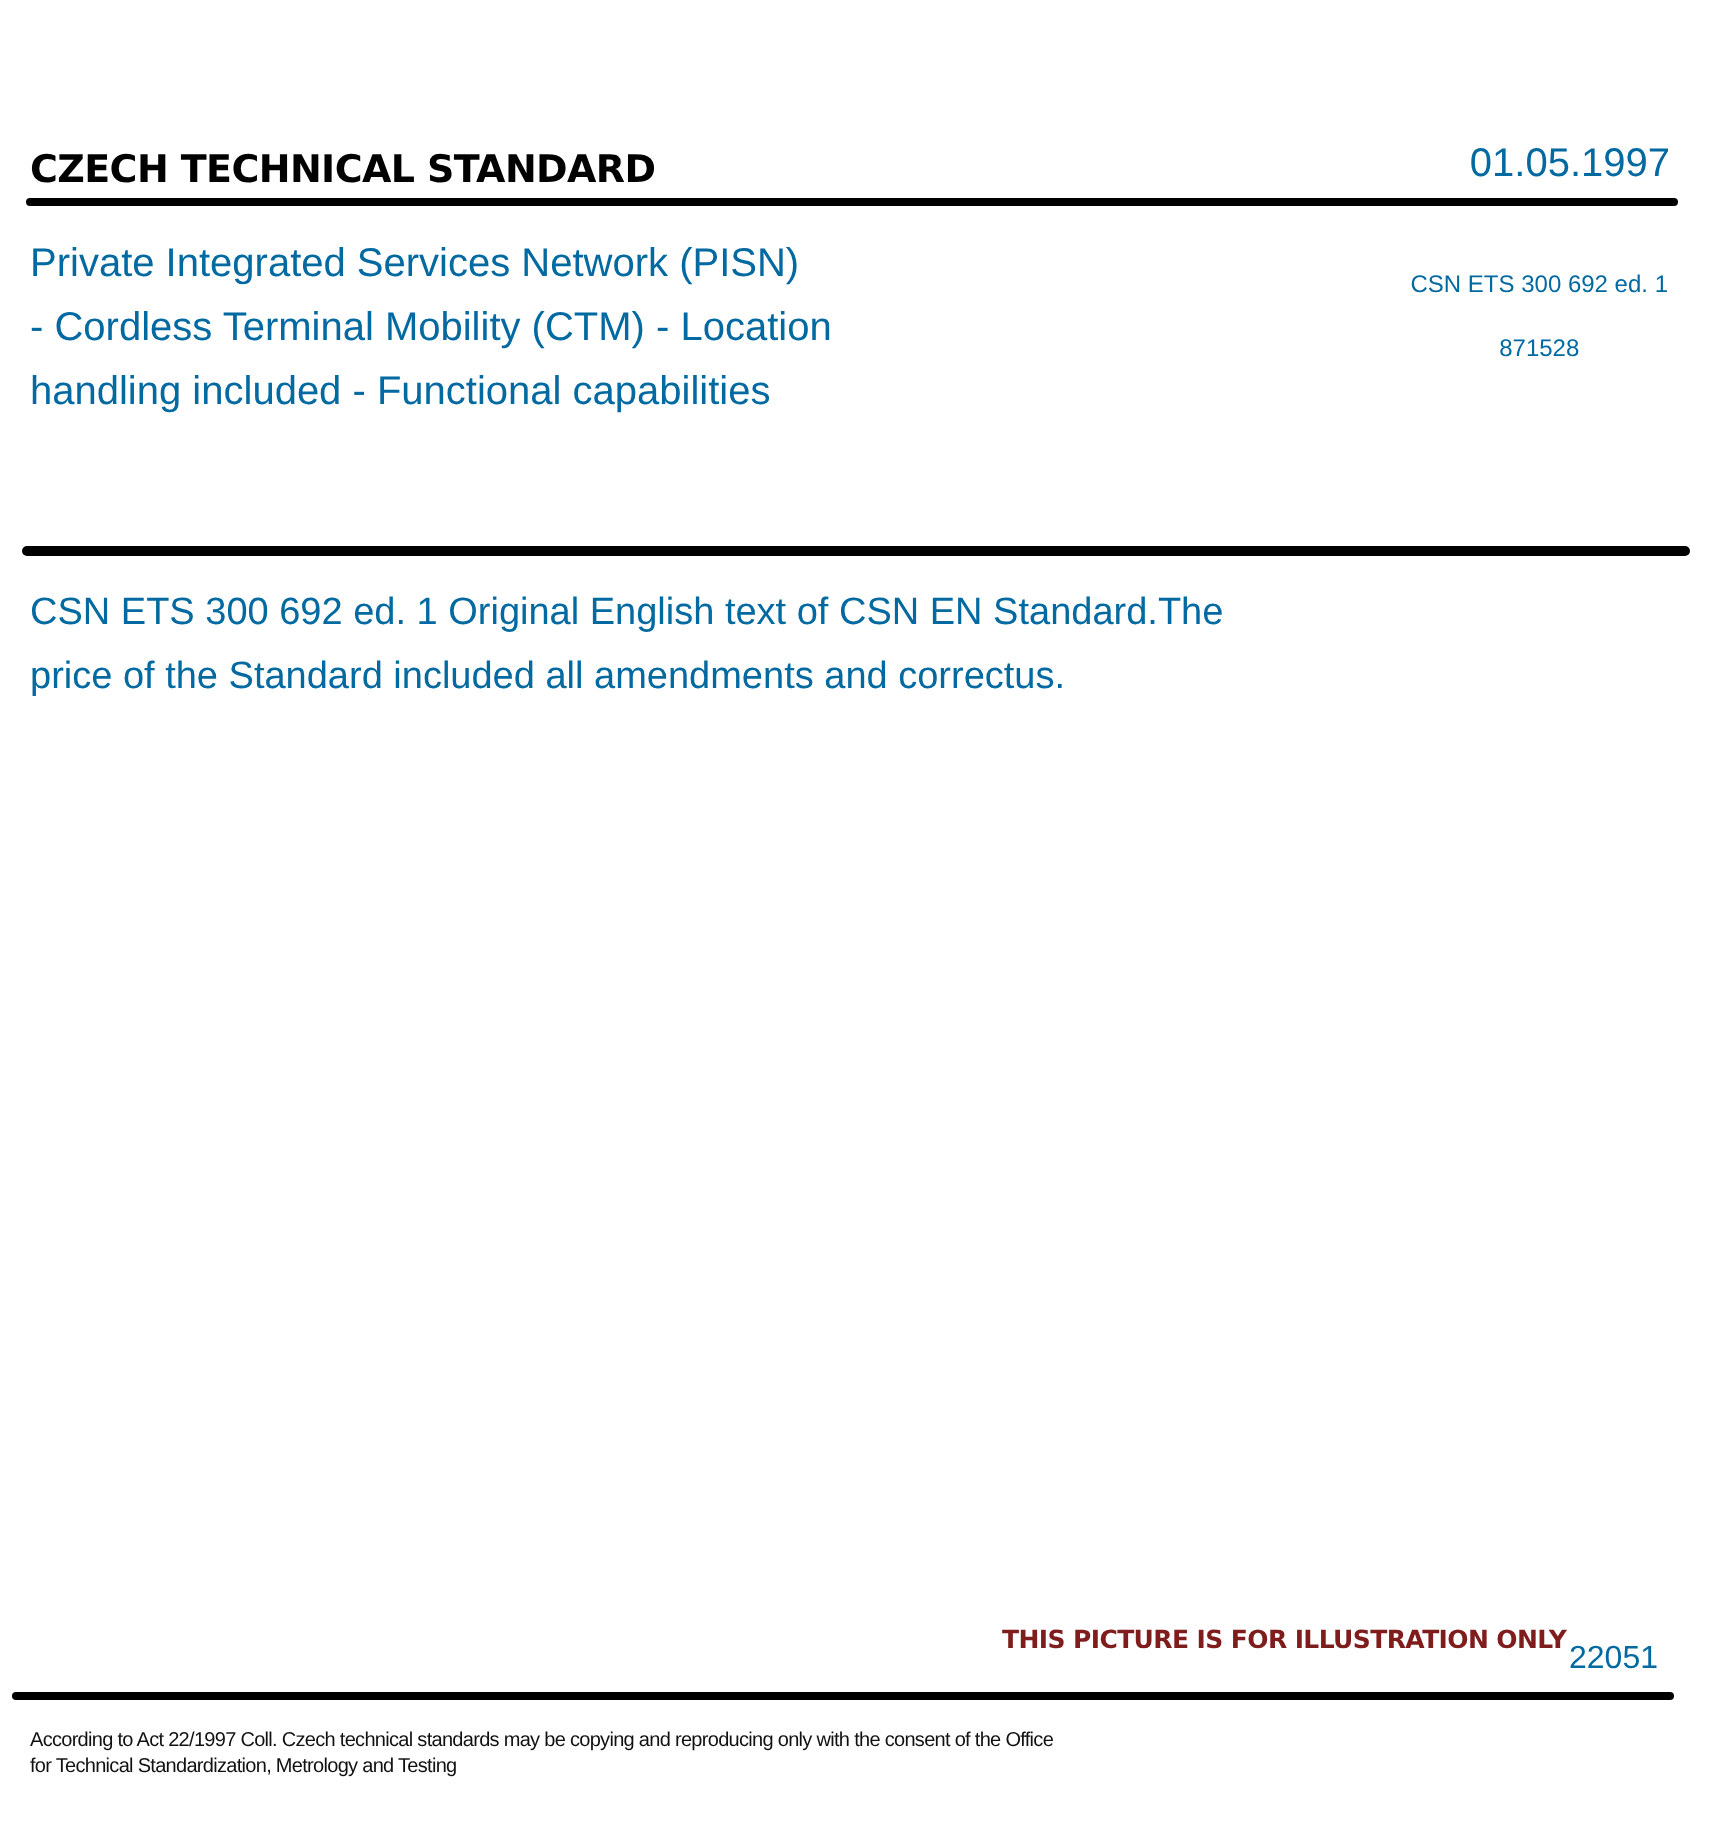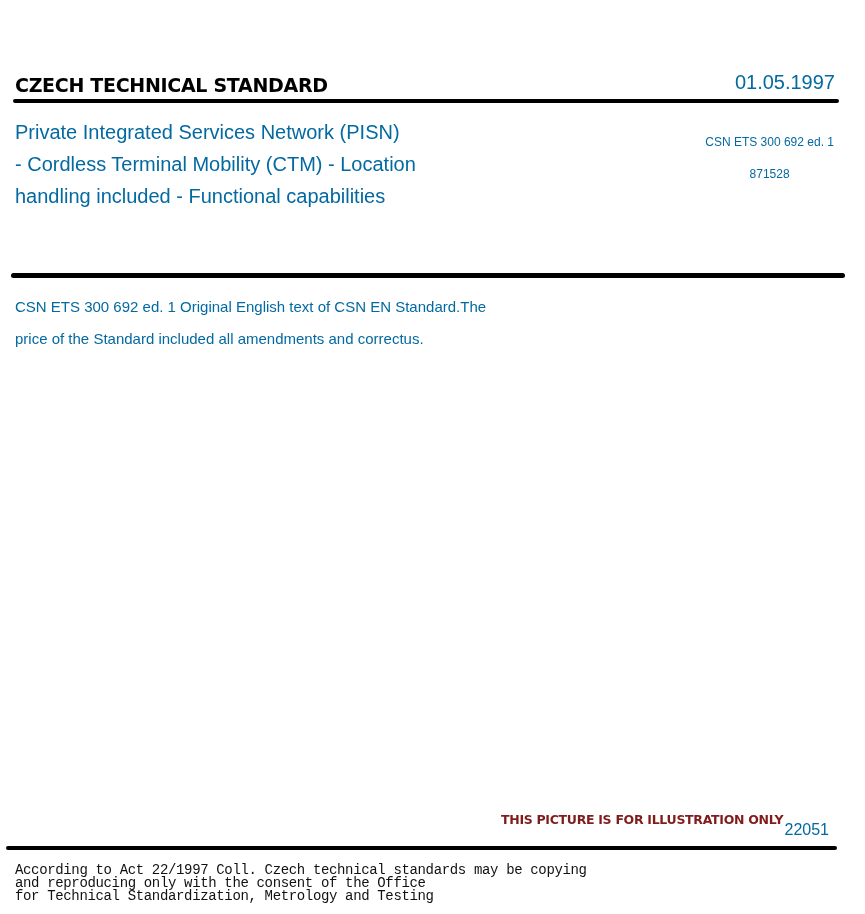--- a/index.html
+++ b/index.html
@@ -7,23 +7,23 @@
   .abs { position: absolute; }
   .teal { color: #0369a1; }
   .hdr-label { left: 15px; top: 74px; font-family: "DejaVu Sans", sans-serif; font-weight: bold; font-size: 19px; color: #000000; letter-spacing: -0.3px; }
   .date { right: 30px; top: 71px; font-size: 20px; }
   .rule { background: #000; border-radius: 3px; }
   .rule1 { left: 13px; top: 99px; width: 826px; height: 4px; }
   .rule2 { left: 11px; top: 273px; width: 834px; height: 5px; }
   .rule3 { left: 6px; top: 846px; width: 831px; height: 4px; }
   .title { left: 15px; top: 116px; width: 460px; font-size: 20px; line-height: 32px; }
   .code { right: 31px; top: 116px; font-size: 12px; line-height: 32px; text-align: center; margin-top: 10px; }
-  .desc { left: 15px; top: 291px; width: 720px; font-size: 15px; line-height: 32px; }
+  .desc { left: 15px; top: 291px; width: 720px; font-size: 19px; line-height: 32px; }
   .illus { left: 501px; top: 812px; font-family: "DejaVu Sans", sans-serif; font-weight: bold; font-size: 12.5px; color: #7f1d1d; letter-spacing: -0.3px; }
-  .legal { left: 15px; top: 864px; width: 590px; font-family: Liberation Mono, monospace; font-size: 14px; line-height: 13px; color: #111; letter-spacing: -0.35px; }
+  .legal { left: 15px; top: 864px; width: 590px; font-family: Liberation Sans, sans-serif; font-size: 10px; line-height: 13px; color: #111; letter-spacing: -0.35px; }
   .price { right: 36px; top: 821px; font-size: 16px; }
 </style>
 </head>
 <body>
 
 <div class="abs hdr-label">CZECH TECHNICAL STANDARD</div>
 <div class="abs date teal">01.05.1997</div>
 <div class="abs rule rule1"></div>
 
 <div class="abs title teal">

